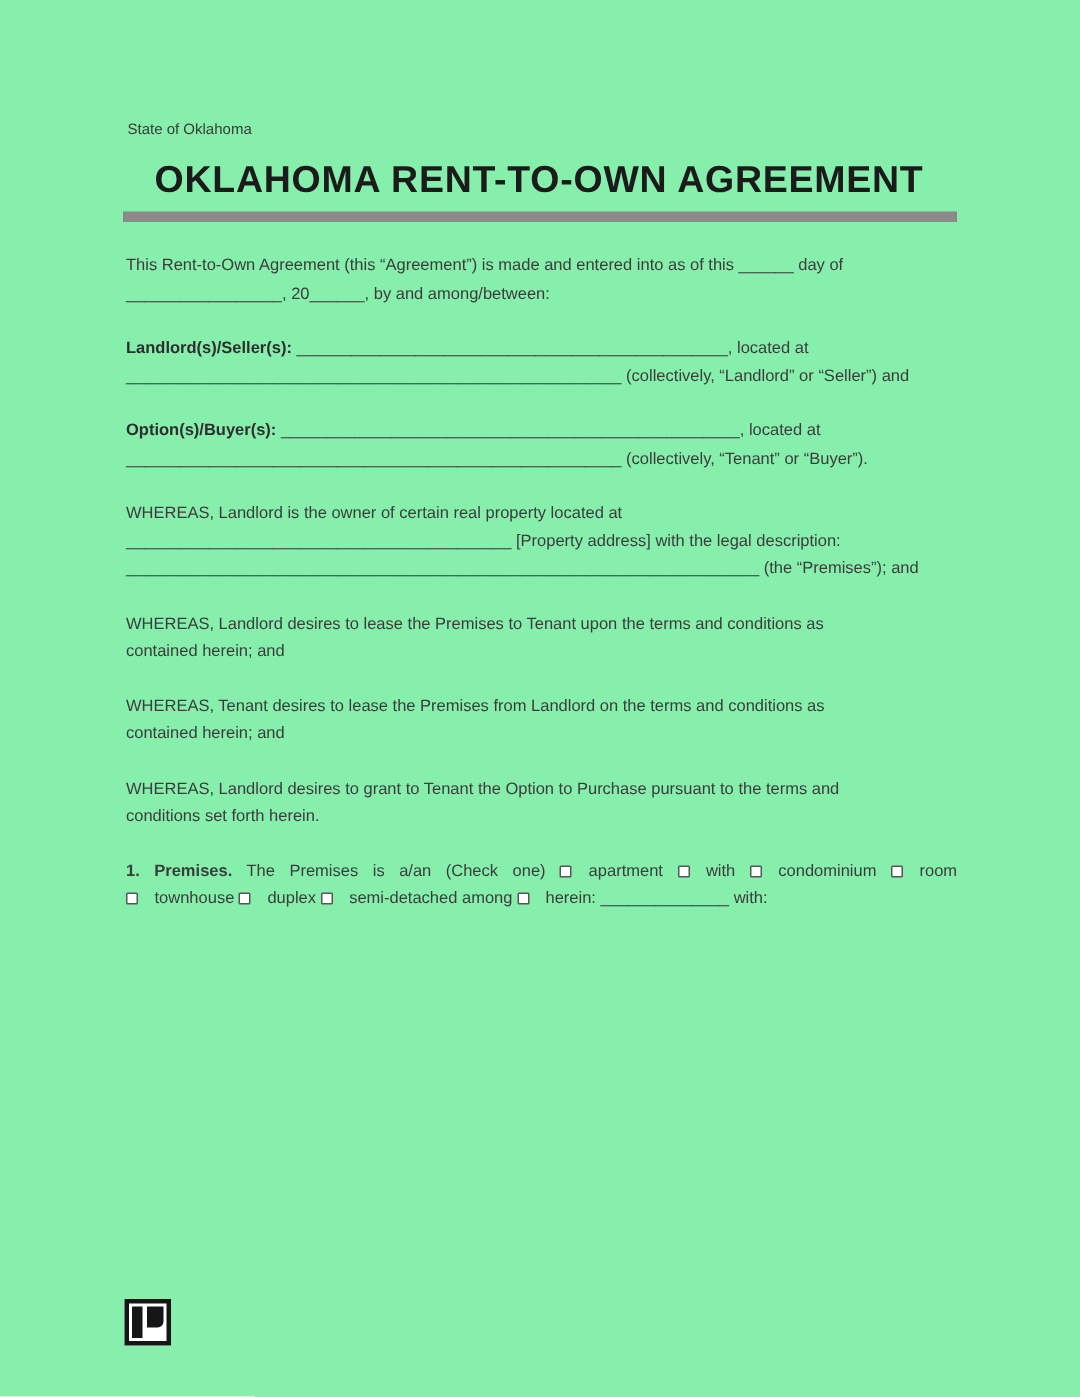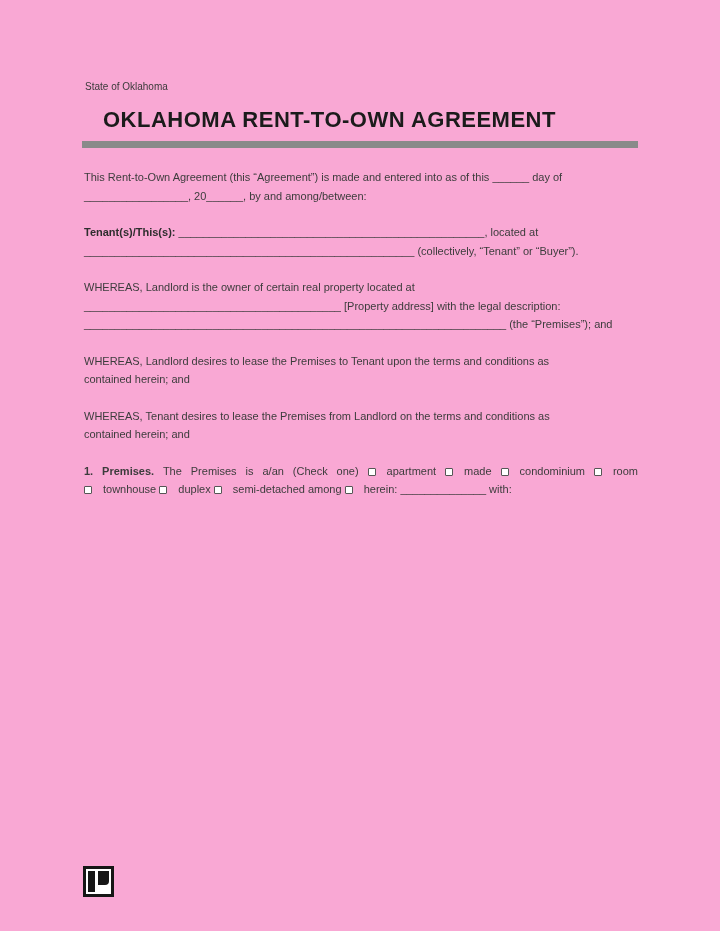--- a/index.html
+++ b/index.html
@@ -1,25 +1,25 @@
 <!DOCTYPE html>
 <html><head>
 <meta charset="utf-8">
 <style>
   * { margin:0; padding:0; box-sizing:border-box; }
   html,body { background:#ffffff; }
   .page {
-    position:relative; width:720px; height:931px; background:#f9a8d4;
+    position:relative; width:720px; height:931px; background:#86efac;
     font-family:"Liberation Sans","DejaVu Sans",sans-serif; color:#3c3c3c;
     overflow:hidden;
   }
   .content { position:absolute; left:84px; top:81px; width:554px; }
   .state-label { font-size:10px; line-height:12px; color:#3a3a3a; margin:0 0 12px 1px; }
   .doc-title {
-    font-size:22px; line-height:30px; font-weight:bold; color:#1b1b1b;
+    font-size:25px; line-height:30px; font-weight:bold; color:#1b1b1b;
     letter-spacing:0.5px; padding-left:19px; white-space:nowrap;
   }
   .title-bar { height:7px; background:#8a8a8a; margin:6px 0 20px -2px; width:556px; }
   .para { font-size:11px; line-height:18.5px; margin:0 0 18px 0; white-space:pre-line; }
   .para strong { color:#2e2e2e; }
   .premises { font-size:11px; line-height:18.5px; margin:0; text-align:justify; }
   .opt { white-space:nowrap; }
   .cb {
     display:inline-block; width:8px; height:8px; border:1px solid #565656;
     background:#fff; vertical-align:-1px; margin-right:11px; border-radius:1px;
@@ -35,43 +35,47 @@
   <div class="content">
 
     <div class="state-label">State of Oklahoma</div>
 
     <div class="doc-title">OKLAHOMA RENT-TO-OWN AGREEMENT</div>
     <div class="title-bar"></div>
 
     <p class="para"><span>This Rent-to-Own Agreement (this “Agreement”) is made and entered into as of this ______ day of
 _________________, 20______, by and among/between:</span></p>
 
+    <p class="para"><strong>Landlord(s)/Seller(s):</strong><span> _______________________________________________, located at
+______________________________________________________ (collectively, “Landlord” or “Seller”) and</span></p>
 
-    <p class="para"><strong>Tenant(s)/This(s):</strong><span> __________________________________________________, located at
+    <p class="para"><strong>Option(s)/Buyer(s):</strong><span> __________________________________________________, located at
 ______________________________________________________ (collectively, “Tenant” or “Buyer”).</span></p>
 
 
     <p class="para">WHEREAS, Landlord is the owner of certain real property located at
 __________________________________________ [Property address] with the legal description:
 _____________________________________________________________________ (the “Premises”); and</p>
 
     <p class="para">WHEREAS, Landlord desires to lease the Premises to Tenant upon the terms and conditions as
 contained herein; and</p>
 
     <p class="para">WHEREAS, Tenant desires to lease the Premises from Landlord on the terms and conditions as
 contained herein; and</p>
 
 
+    <p class="para">WHEREAS, Landlord desires to grant to Tenant the Option to Purchase pursuant to the terms and
+conditions set forth herein.</p>
 
 
     <p class="premises">
       <strong>1. Premises.</strong>
       <span>The Premises is a/an (Check one)</span>
       <span class="opt"><span class="cb"></span><span>apartment</span></span>
-      <span class="opt"><span class="cb"></span><span>made</span></span>
+      <span class="opt"><span class="cb"></span><span>with</span></span>
       <span class="opt"><span class="cb"></span><span>condominium</span></span>
       <span class="opt"><span class="cb"></span><span>room</span></span>
       <span class="opt"><span class="cb"></span><span>townhouse</span></span>
       <span class="opt"><span class="cb"></span><span>duplex</span></span>
       <span class="opt"><span class="cb"></span><span>semi-detached among</span></span>
       <span class="opt"><span class="cb"></span><span>herein:</span></span>
       <span>______________</span>
       <span>with:</span>
     </p>
 

